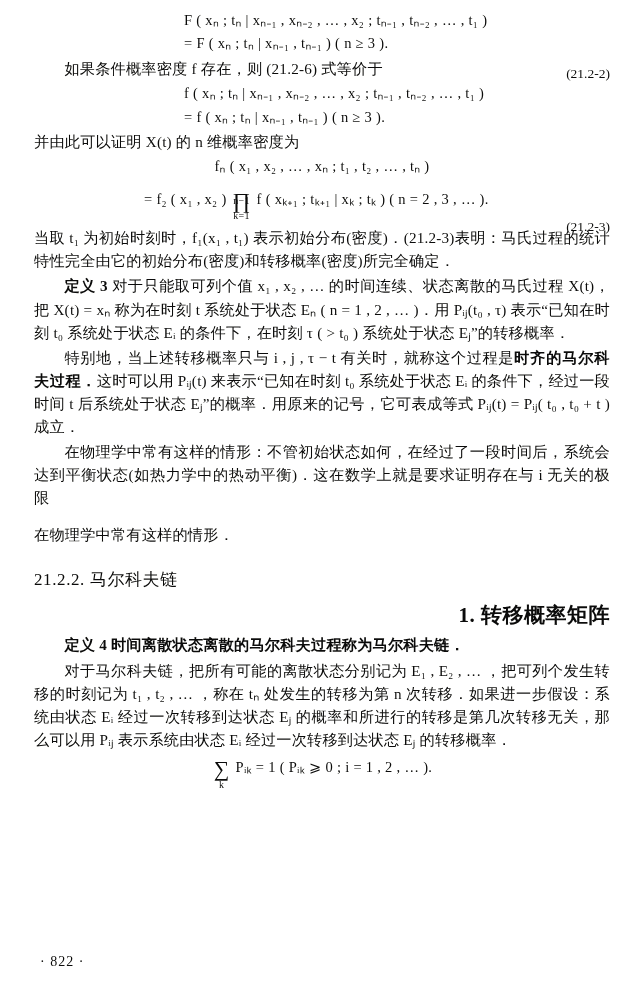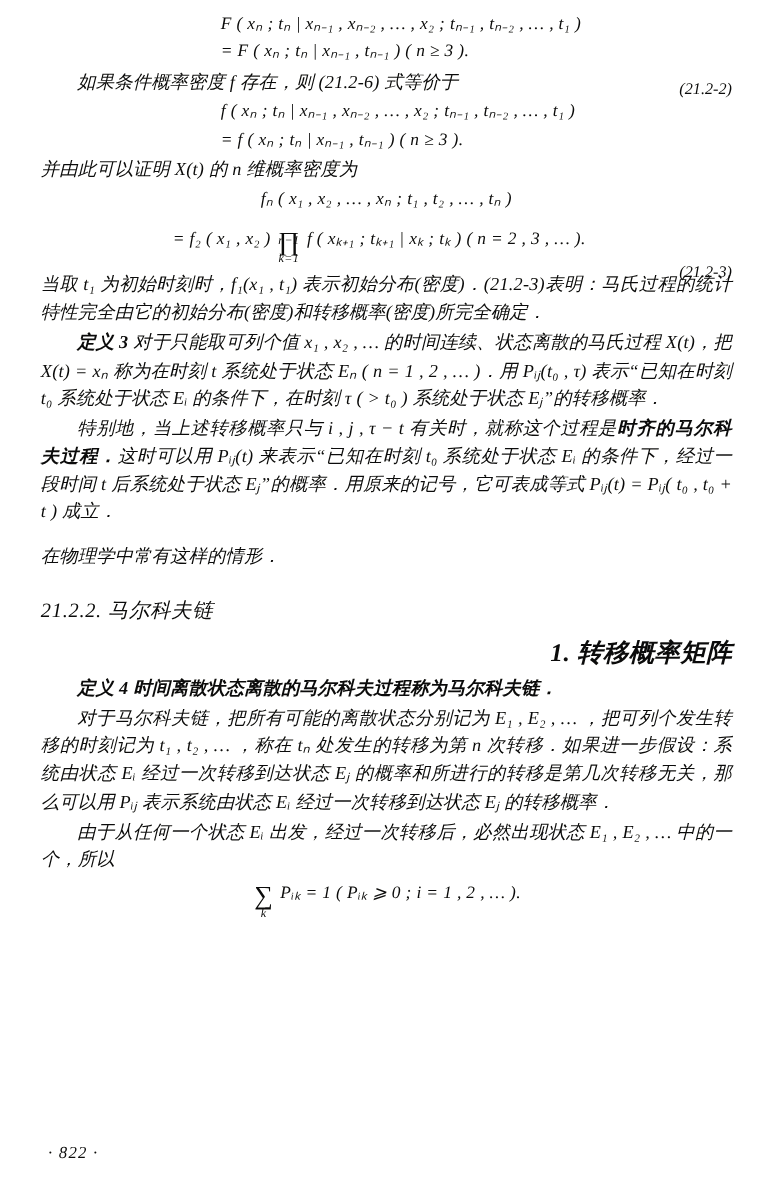--- a/index.html
+++ b/index.html
@@ -15,21 +15,20 @@
     color: #111;
   }
   .page {
     position: relative;
     width: 640px;
     height: 988px;
     background: #fdfdfb;
     padding: 0;
     box-sizing: border-box;
     filter: contrast(1.05);
-    font-style: italic;
   }
   .content {
     position: absolute;
     left: 34px;
     top: 8px;
     width: 576px;
     height: 930px;
   }
   .eq {
     text-align: center;
@@ -175,38 +174,38 @@
 
     <p class="para indent">
       <span class="bold">定义 3</span>
       <span>对于只能取可列个值 x₁ , x₂ , … 的时间连续、状态离散的马氏过程 X(t)，把 X(t) = xₙ 称为在时刻 t 系统处于状态 Eₙ ( n = 1 , 2 , … )．用 Pᵢⱼ(t₀ , τ) 表示“已知在时刻 t₀ 系统处于状态 Eᵢ 的条件下，在时刻 τ ( &gt; t₀ ) 系统处于状态 Eⱼ”的转移概率．</span>
     </p>
 
     <p class="para indent">
       <span>特别地，当上述转移概率只与 i , j , τ − t 有关时，就称这个过程是</span><span class="heavy">时齐的马尔科夫过程．</span><span>这时可以用 Pᵢⱼ(t) 来表示“已知在时刻 t₀ 系统处于状态 Eᵢ 的条件下，经过一段时间 t 后系统处于状态 Eⱼ”的概率．用原来的记号，它可表成等式 Pᵢⱼ(t) = Pᵢⱼ( t₀ , t₀ + t ) 成立．</span>
     </p>
 
+    <p class="para indent">在物理学中常有这样的情形：不管初始状态如何，在经过了一段时间后，系统会达到平衡状态(如热力学中的热动平衡)．这在数学上就是要求证明存在与 i 无关的极限</p>
 
 
     <div class="spacer-md"></div>
 
     <p class="para">在物理学中常有这样的情形．</p>
 
     <h2 class="section">21.2.2. 马尔科夫链</h2>
 
     <div class="subhead">1. 转移概率矩阵</div>
 
     <p class="para indent">
       <span class="bold">定义 4</span>
       <span class="bold">时间离散状态离散的马尔科夫过程称为马尔科夫链．</span>
     </p>
 
     <p class="para indent">对于马尔科夫链，把所有可能的离散状态分别记为 E₁ , E₂ , … ，把可列个发生转移的时刻记为 t₁ , t₂ , … ，称在 tₙ 处发生的转移为第 n 次转移．如果进一步假设：系统由状态 Eᵢ 经过一次转移到达状态 Eⱼ 的概率和所进行的转移是第几次转移无关，那么可以用 Pᵢⱼ 表示系统由状态 Eᵢ 经过一次转移到达状态 Eⱼ 的转移概率．</p>
 
-    <p class="para indent">由于从任何一个状态 Eᵢ 出发，经过一次转移后，必然出现状态 E₁ , E₂ , … 中的一个，所以</p>
 
     <div class="eq">
       <span class="bigop"><span>∑</span><span class="lim-bot">k</span></span>
       <span>Pᵢₖ = 1  ( Pᵢₖ ⩾ 0 ;  i = 1 , 2 , … ).</span>
     </div>
 
   </div>
 
   <div class="pagenum">· 822 ·</div>
 </div>

